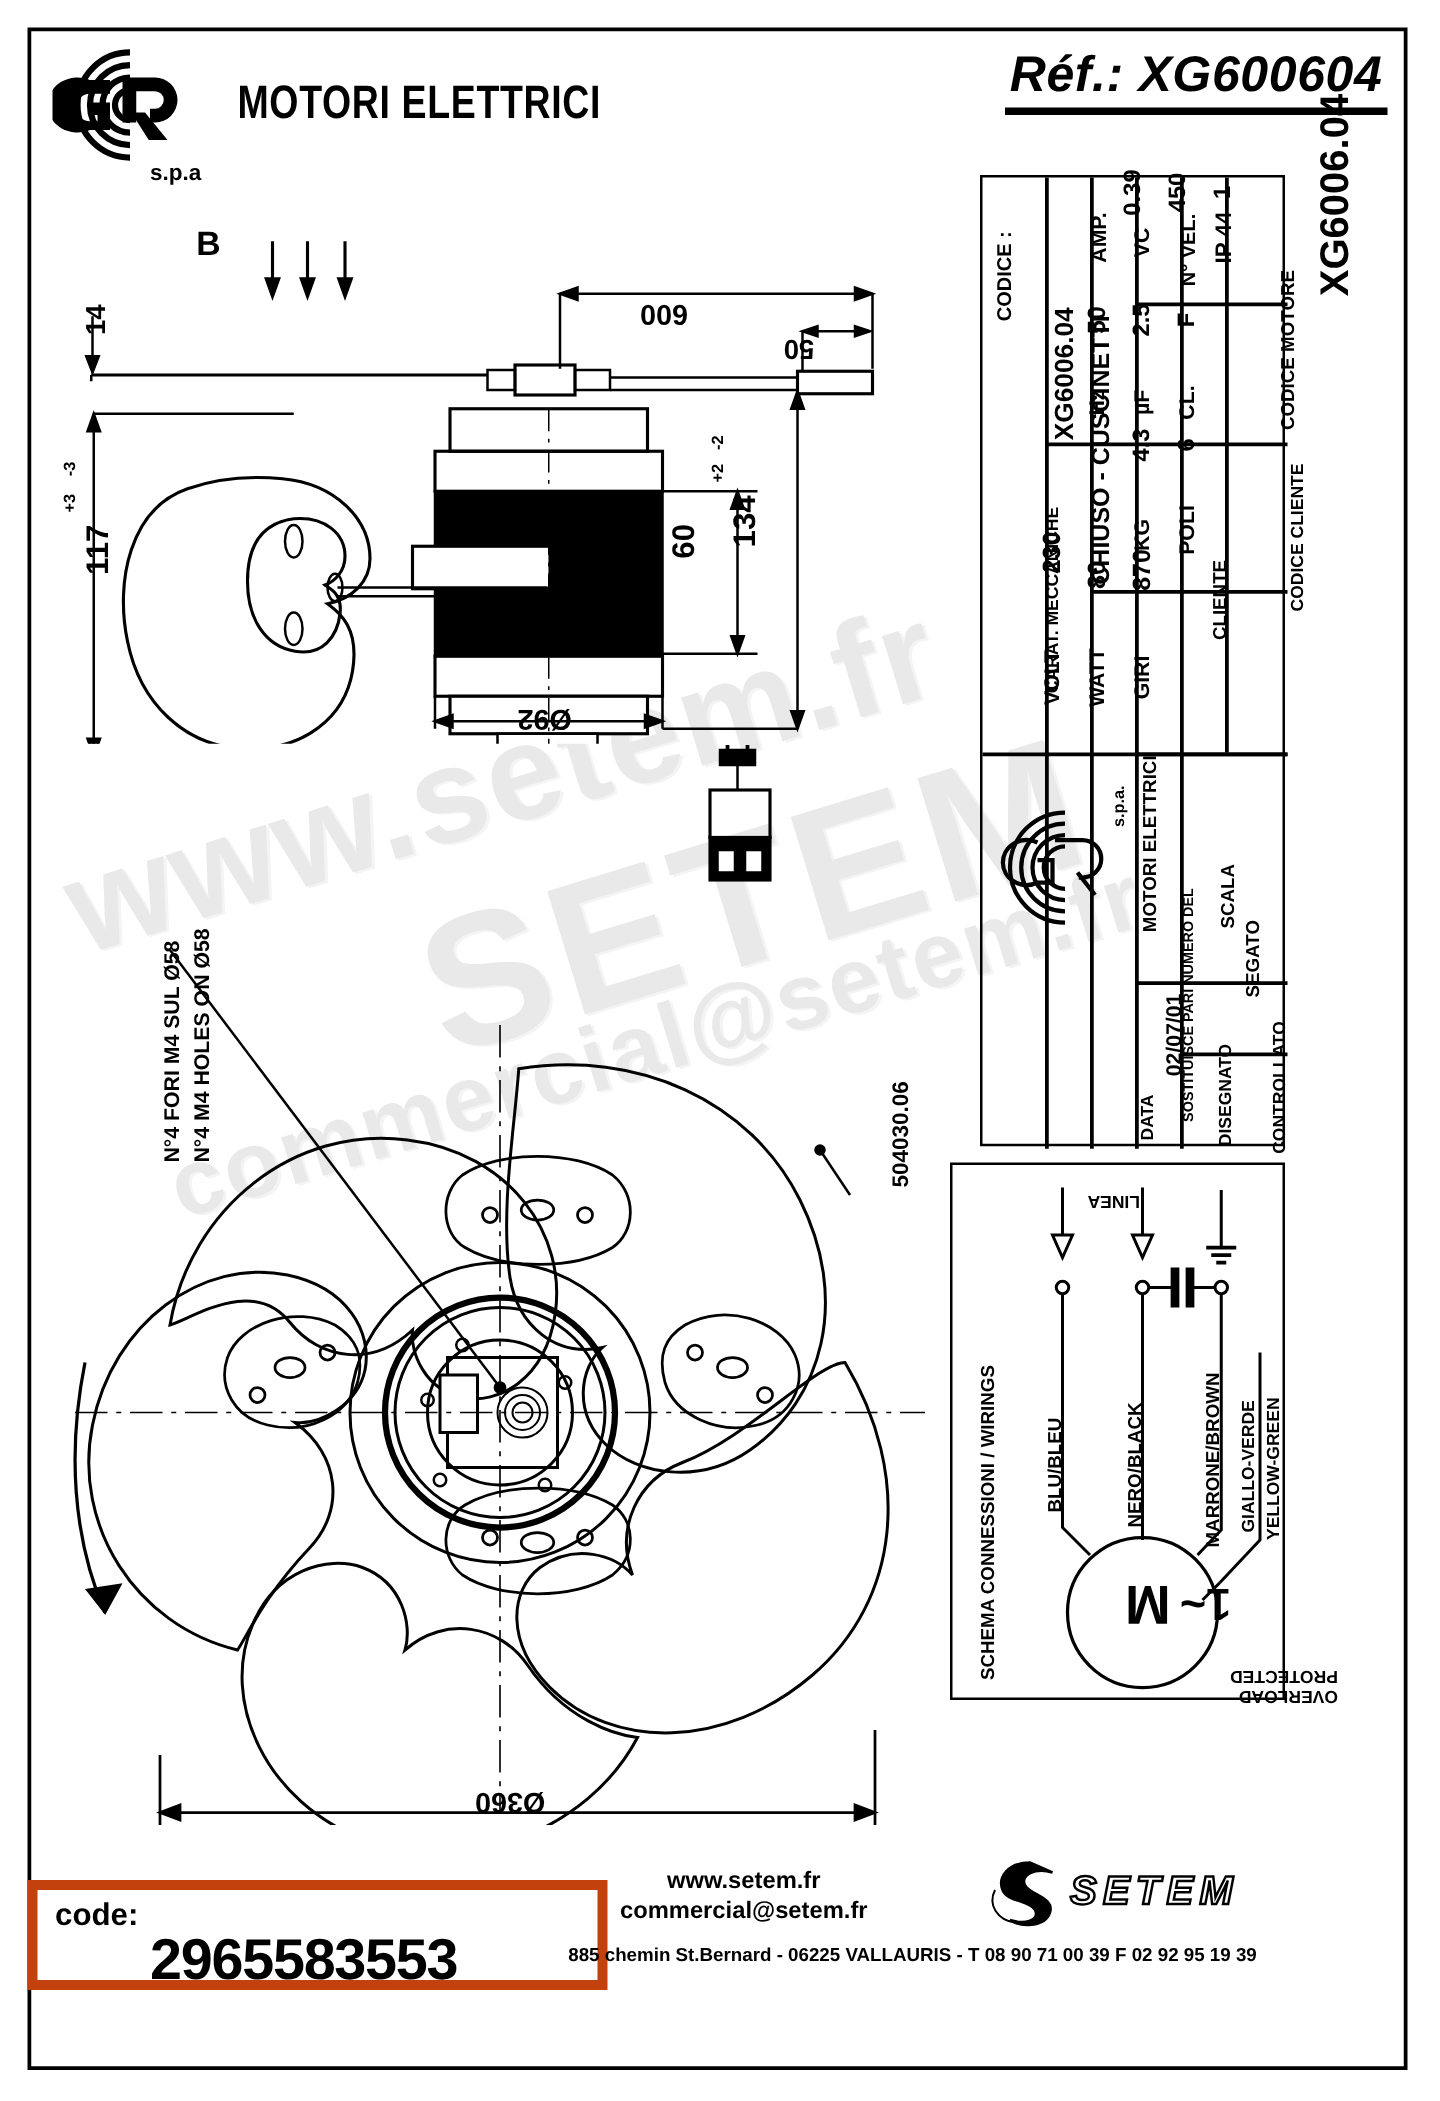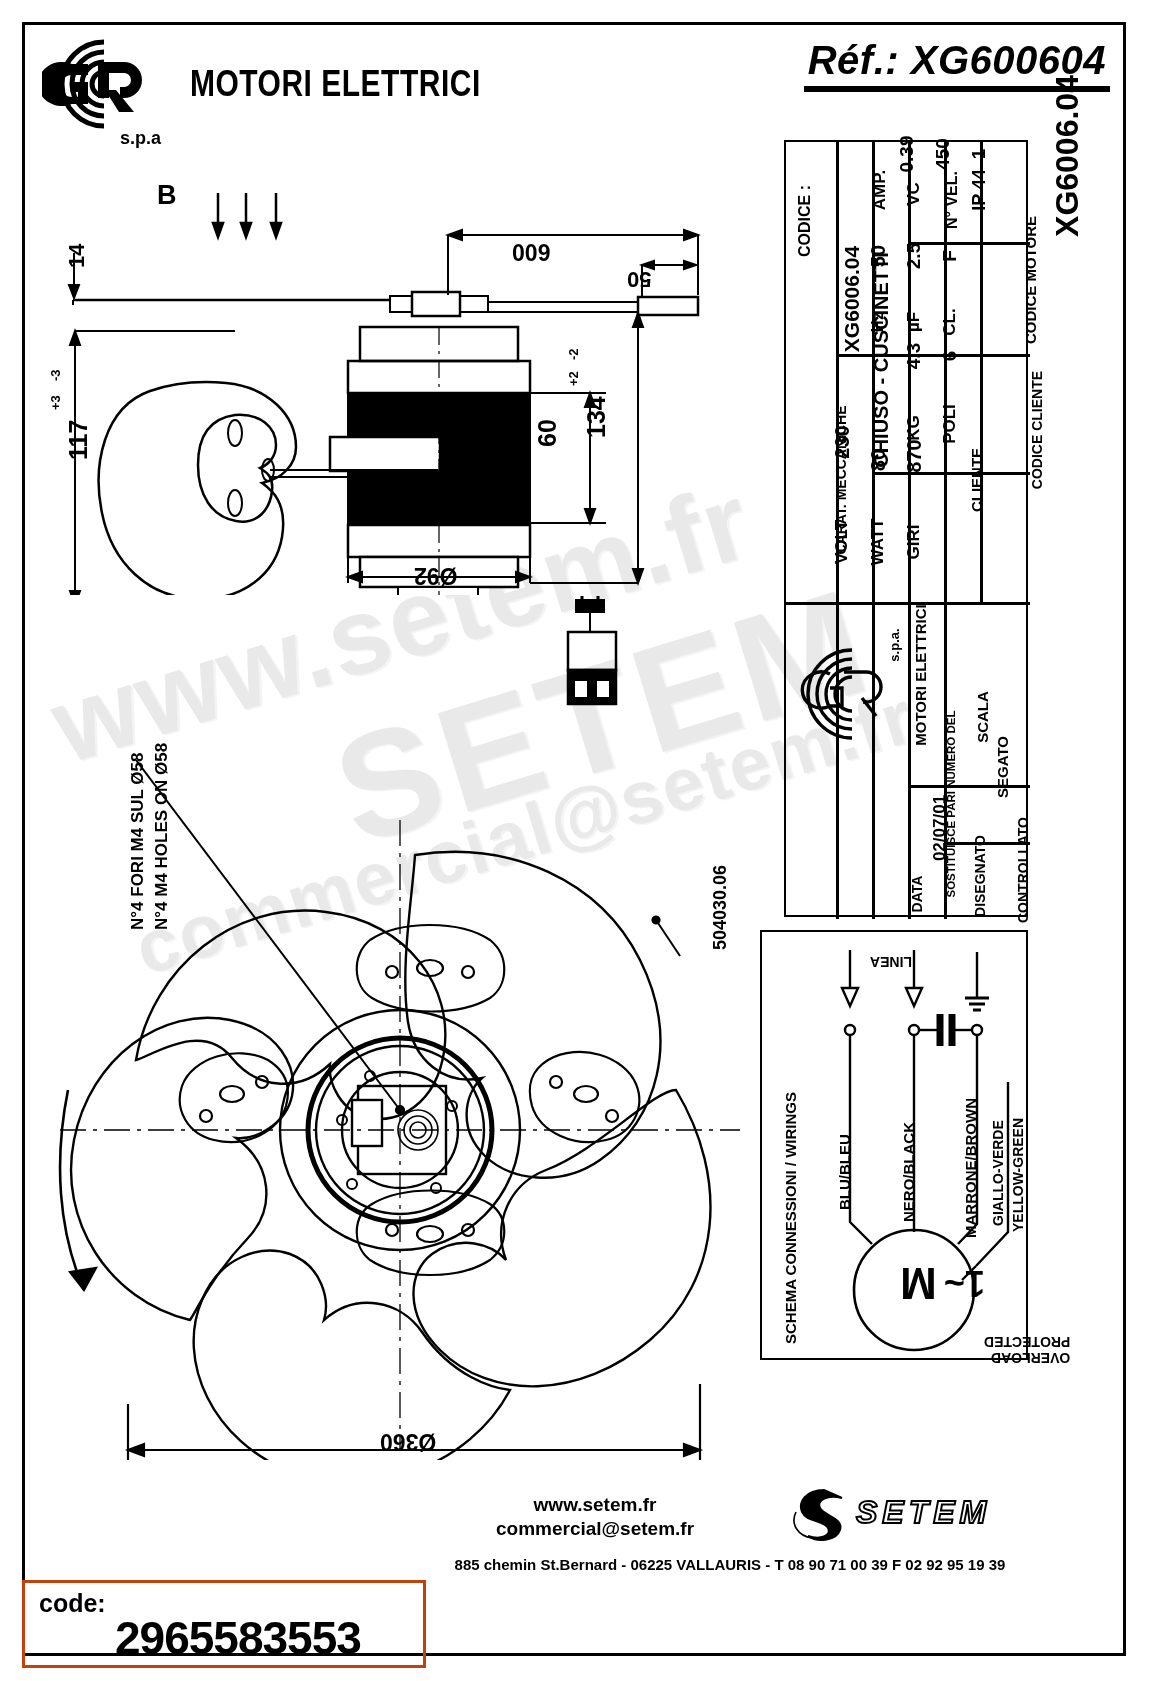--- a/index.html
+++ b/index.html
@@ -34,21 +34,21 @@
   
   .spec{position:absolute;left:784px;top:140px;width:244px;height:777px;border:2.5px solid #000;box-sizing:border-box;background:transparent;}
   .sl{position:absolute;background:#000;}
   .cell{position:absolute;font-weight:bold;white-space:nowrap;transform-origin:center center;transform:rotate(-90deg);
         display:flex;align-items:center;justify-content:center;}
 
   
   .wire{position:absolute;left:760px;top:930px;width:268px;height:430px;border:2.5px solid #000;box-sizing:border-box;}
 
   
-  .codebox{position:absolute;left:22px;top:1580px;width:404px;height:88px;border:3px solid #c2410c;box-sizing:border-box;}
+  .codebox{position:absolute;left:22px;top:1504px;width:464px;height:88px;border:8px solid #c2410c;box-sizing:border-box;}
   .code-lbl{position:absolute;left:14px;top:6px;font-size:25px;font-weight:bold;}
   .code-val{position:absolute;left:90px;top:28px;font-size:46px;font-weight:bold;letter-spacing:-1px;}
   .setem-txt{position:absolute;text-align:center;font-weight:bold;}
 
   .dimtxt{position:absolute;font-weight:bold;white-space:nowrap;}
   svg{display:block;}
 </style>
 </head>
 <body>
 

